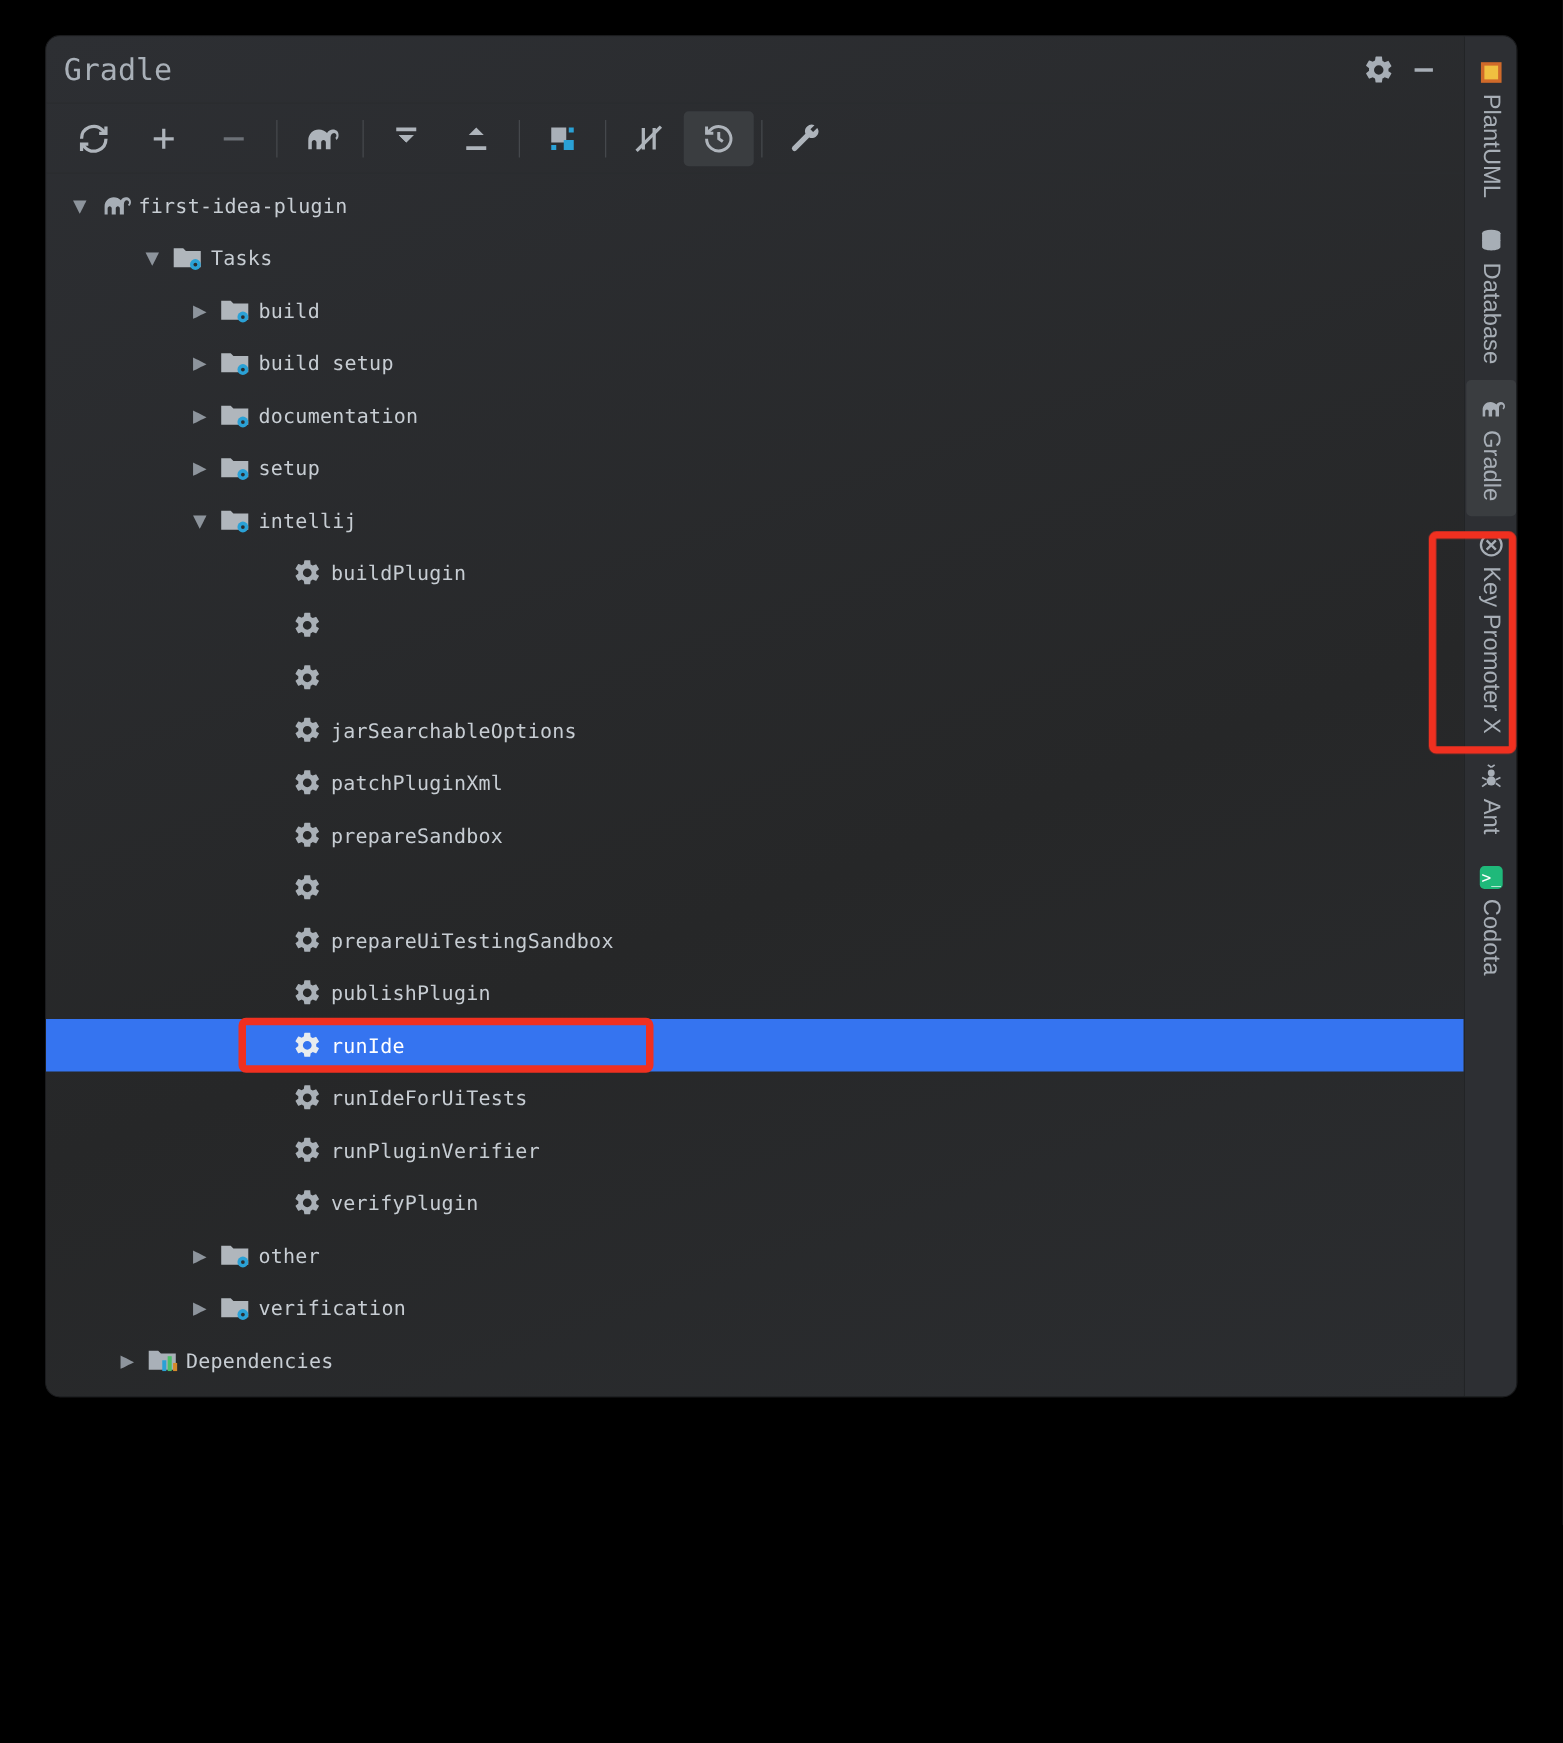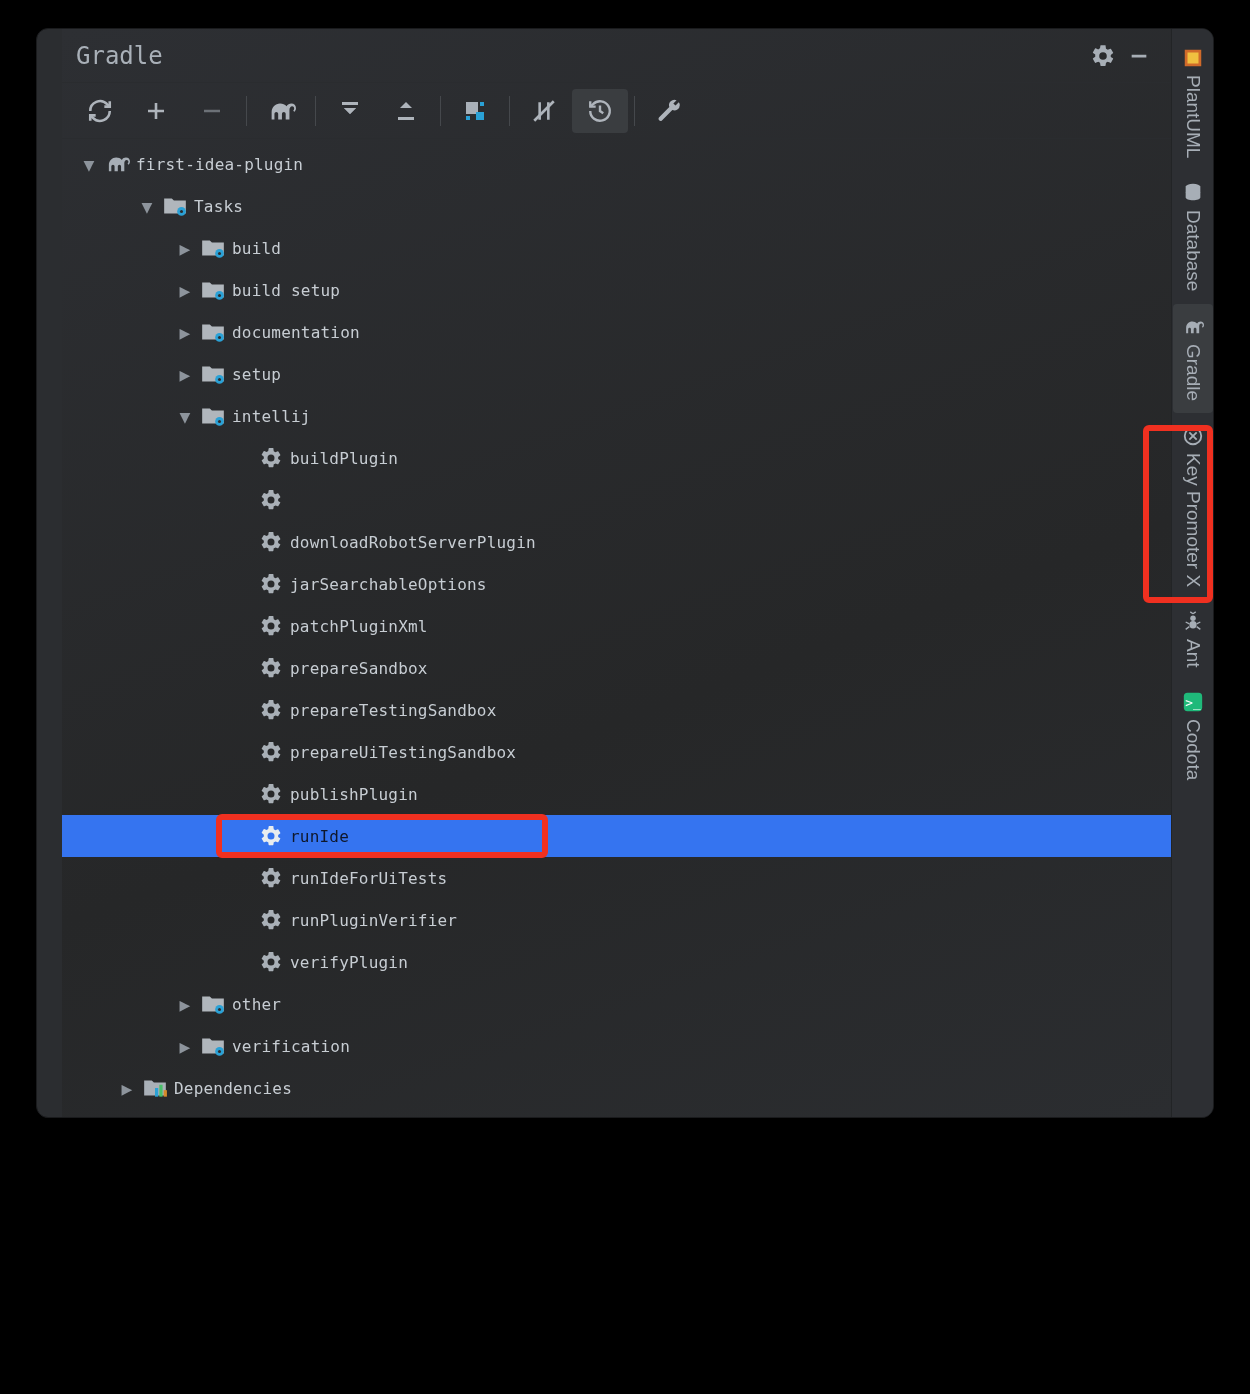--- a/index.html
+++ b/index.html
@@ -7,34 +7,33 @@
   .window {
     position: absolute;
     left: 36px; top: 28px;
     width: 1178px; height: 1090px;
     background: #2b2d30;
     border-radius: 12px;
     box-shadow: 0 18px 40px rgba(0,0,0,0.6);
     display: flex;
     overflow: hidden;
     border: 1px solid #1a1b1d;
-    padding-left: 25px;
   }
   .main-panel { flex: 1; display: flex; flex-direction: column; background: linear-gradient(160deg,#2d2f33 0%, #262728 60%, #2b2d30 100%); position: relative; }
   .titlebar { height: 54px; display: flex; align-items: center; padding: 0 14px; border-bottom: 1px solid #2a2c2f; }
   .titlebar .title { color: #a9b0b8; font-size: 24px; font-family: ui-monospace,monospace; }
   .titlebar .spacer { flex: 1; }
   .titlebar .icon-btn { width: 36px; height: 36px; display: flex; align-items: center; justify-content: center; color: #a7aeb6; }
   .toolbar { height: 56px; display: flex; align-items: center; padding: 0 10px; gap: 0; border-bottom: 1px solid #2a2c2f; }
   .toolbar .tbtn { width: 56px; height: 44px; display: flex; align-items: center; justify-content: center; color: #aeb4bb; border-radius: 4px; }
   .toolbar .sep { width: 1px; height: 30px; background: #45484c; margin: 0 6px; }
   .toolbar .tbtn.active { background: #3a3d40; }
   .tree { flex: 1; overflow: auto; padding-top: 4px; font-size: 24px; color: #c7cdd3; }
   .row { display: flex; align-items: center; height: 42px; white-space: nowrap; position: relative; }
-  .row.selected { background: #3574f0; color: #0f172a; align-items: center; }
+  .row.selected { background: #3574f0; color: #ffffff; align-items: center; }
   .arrow { width: 26px; display: flex; justify-content: center; color: #8d949c; font-size: 18px; }
   .row.selected .arrow { color: #fff; }
   .icon { width: 30px; display: flex; justify-content: center; align-items: center; }
   .label { padding-left: 4px; font-family: ui-monospace, "SFMono-Regular", monospace; font-size: 16px; letter-spacing: 0.2px; }
   .indent0 { padding-left: 14px; }
   .indent1 { padding-left: 72px; }
   .indent2 { padding-left: 110px; }
   .indent3 { padding-left: 168px; }
   .indent0b { padding-left: 52px; }
   
@@ -249,21 +248,20 @@
               </svg>
             </span>
           </div>
           <div class="row indent3">
             <span class="arrow"></span>
             <span class="icon gear">
               <svg width="24" height="24" viewBox="0 0 24 24" fill="currentColor">
                 <path d="M19.14,12.94a7,7,0,0,0,.05-.94,7,7,0,0,0-.05-.94l2.03-1.58a.5.5,0,0,0,.12-.64l-1.92-3.32a.5.5,0,0,0-.6-.22l-2.39.96a7,7,0,0,0-1.62-.94l-.36-2.54A.5.5,0,0,0,13.9,2H10.1a.5.5,0,0,0-.49.42L9.25,4.96a7,7,0,0,0-1.62.94l-2.39-.96a.5.5,0,0,0-.6.22L2.72,8.48a.5.5,0,0,0,.12.64l2.03,1.58a7,7,0,0,0-.05.94,7,7,0,0,0,.05.94L2.84,14.16a.5.5,0,0,0-.12.64l1.92,3.32a.5.5,0,0,0,.6.22l2.39-.96a7,7,0,0,0,1.62.94l.36,2.54a.5.5,0,0,0,.49.42h3.8a.5.5,0,0,0,.49-.42l.36-2.54a7,7,0,0,0,1.62-.94l2.39.96a.5.5,0,0,0,.6-.22l1.92-3.32a.5.5,0,0,0-.12-.64ZM12,15.5A3.5,3.5,0,1,1,15.5,12,3.5,3.5,0,0,1,12,15.5Z"></path>
               </svg>
             </span>
-            <span class="label">downloadRobotServerPlugin</span>
           </div>
           <div class="row indent3">
             <span class="arrow"></span>
             <span class="icon gear">
               <svg width="24" height="24" viewBox="0 0 24 24" fill="currentColor">
                 <path d="M19.14,12.94a7,7,0,0,0,.05-.94,7,7,0,0,0-.05-.94l2.03-1.58a.5.5,0,0,0,.12-.64l-1.92-3.32a.5.5,0,0,0-.6-.22l-2.39.96a7,7,0,0,0-1.62-.94l-.36-2.54A.5.5,0,0,0,13.9,2H10.1a.5.5,0,0,0-.49.42L9.25,4.96a7,7,0,0,0-1.62.94l-2.39-.96a.5.5,0,0,0-.6.22L2.72,8.48a.5.5,0,0,0,.12.64l2.03,1.58a7,7,0,0,0-.05.94,7,7,0,0,0,.05.94L2.84,14.16a.5.5,0,0,0-.12.64l1.92,3.32a.5.5,0,0,0,.6.22l2.39-.96a7,7,0,0,0,1.62.94l.36,2.54a.5.5,0,0,0,.49.42h3.8a.5.5,0,0,0,.49-.42l.36-2.54a7,7,0,0,0,1.62-.94l2.39.96a.5.5,0,0,0,.6-.22l1.92-3.32a.5.5,0,0,0-.12-.64ZM12,15.5A3.5,3.5,0,1,1,15.5,12,3.5,3.5,0,0,1,12,15.5Z"></path>
               </svg>
             </span>
             <span class="label">jarSearchableOptions</span>
           </div>
@@ -285,21 +283,20 @@
             </span>
             <span class="label">prepareSandbox</span>
           </div>
           <div class="row indent3">
             <span class="arrow"></span>
             <span class="icon gear">
               <svg width="24" height="24" viewBox="0 0 24 24" fill="currentColor">
                 <path d="M19.14,12.94a7,7,0,0,0,.05-.94,7,7,0,0,0-.05-.94l2.03-1.58a.5.5,0,0,0,.12-.64l-1.92-3.32a.5.5,0,0,0-.6-.22l-2.39.96a7,7,0,0,0-1.62-.94l-.36-2.54A.5.5,0,0,0,13.9,2H10.1a.5.5,0,0,0-.49.42L9.25,4.96a7,7,0,0,0-1.62.94l-2.39-.96a.5.5,0,0,0-.6.22L2.72,8.48a.5.5,0,0,0,.12.64l2.03,1.58a7,7,0,0,0-.05.94,7,7,0,0,0,.05.94L2.84,14.16a.5.5,0,0,0-.12.64l1.92,3.32a.5.5,0,0,0,.6.22l2.39-.96a7,7,0,0,0,1.62.94l.36,2.54a.5.5,0,0,0,.49.42h3.8a.5.5,0,0,0,.49-.42l.36-2.54a7,7,0,0,0,1.62-.94l2.39.96a.5.5,0,0,0,.6-.22l1.92-3.32a.5.5,0,0,0-.12-.64ZM12,15.5A3.5,3.5,0,1,1,15.5,12,3.5,3.5,0,0,1,12,15.5Z"></path>
               </svg>
             </span>
-            <span class="label">prepareTestingSandbox</span>
           </div>
           <div class="row indent3">
             <span class="arrow"></span>
             <span class="icon gear">
               <svg width="24" height="24" viewBox="0 0 24 24" fill="currentColor">
                 <path d="M19.14,12.94a7,7,0,0,0,.05-.94,7,7,0,0,0-.05-.94l2.03-1.58a.5.5,0,0,0,.12-.64l-1.92-3.32a.5.5,0,0,0-.6-.22l-2.39.96a7,7,0,0,0-1.62-.94l-.36-2.54A.5.5,0,0,0,13.9,2H10.1a.5.5,0,0,0-.49.42L9.25,4.96a7,7,0,0,0-1.62.94l-2.39-.96a.5.5,0,0,0-.6.22L2.72,8.48a.5.5,0,0,0,.12.64l2.03,1.58a7,7,0,0,0-.05.94,7,7,0,0,0,.05.94L2.84,14.16a.5.5,0,0,0-.12.64l1.92,3.32a.5.5,0,0,0,.6.22l2.39-.96a7,7,0,0,0,1.62.94l.36,2.54a.5.5,0,0,0,.49.42h3.8a.5.5,0,0,0,.49-.42l.36-2.54a7,7,0,0,0,1.62-.94l2.39.96a.5.5,0,0,0,.6-.22l1.92-3.32a.5.5,0,0,0-.12-.64ZM12,15.5A3.5,3.5,0,1,1,15.5,12,3.5,3.5,0,0,1,12,15.5Z"></path>
               </svg>
             </span>
             <span class="label">prepareUiTestingSandbox</span>
           </div>

